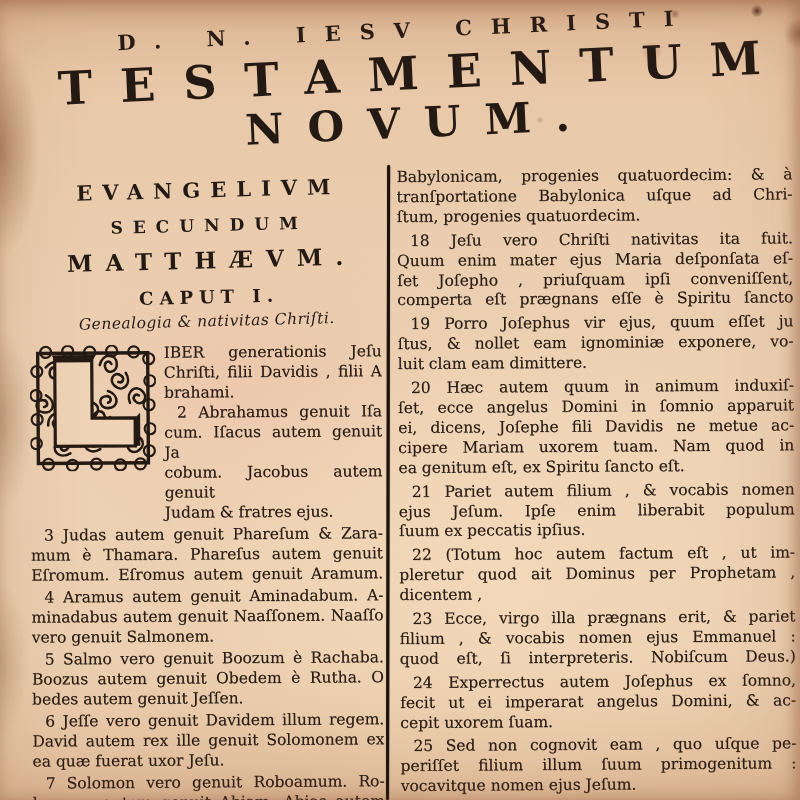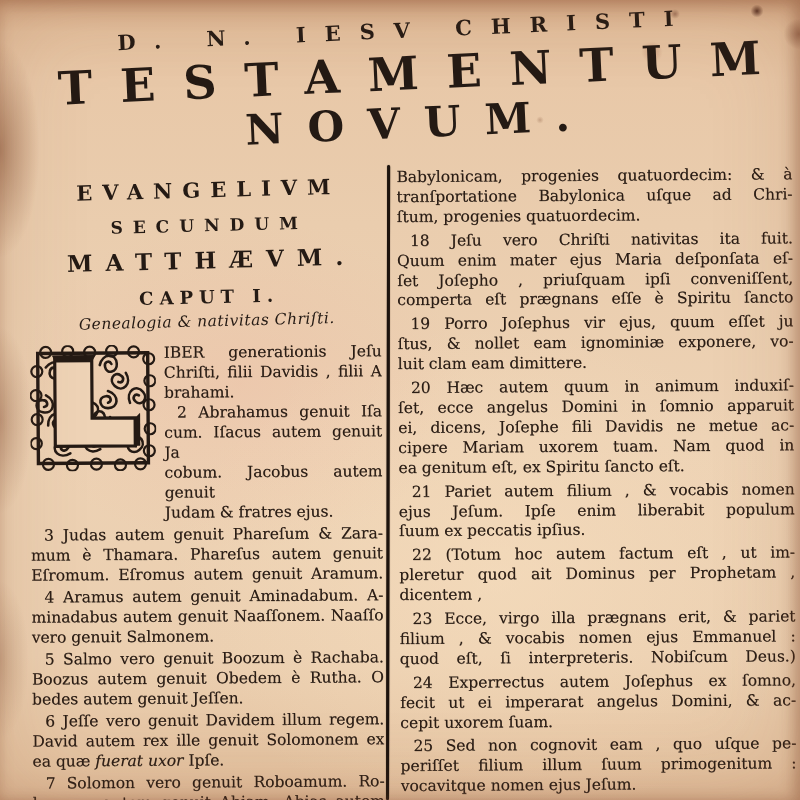--- a/index.html
+++ b/index.html
@@ -43,21 +43,21 @@
   .col-left{left:30px;top:341px;width:352px;height:459px;overflow:hidden;}
   .col-right{left:398px;top:168px;width:396px;height:632px;overflow:hidden;}
   .ln{width:100%;text-align:justify;white-space:normal;}
   .col-left .ln{line-height:20px;}
   .col-right .ln{line-height:19.9px;}
   .ln.just{text-align-last:justify;}
   .ln.end{text-align-last:left;}
   .ln.ind{text-indent:13px;}
   .col-left .ln.gap{margin-top:2px;}
   .col-right .ln.gap{margin-top:4px;}
-  .it{font-style:italic;}
+  .it{}
 
   .capzone{margin-left:134px;}
   .dropcap{position:absolute;left:0;top:2px;width:126px;height:126px;}
 
   
   .rule{position:absolute;left:386px;top:165px;width:3px;height:635px;
     background:#1d130d;border-radius:2px;transform:rotate(.5deg);box-shadow:0 0 1px rgba(29,19,13,.8);}
 </style>
 </head>
 <body>
@@ -142,21 +142,21 @@
         <div class="ln just">mum è Thamara.  Phareſus autem genuit</div>
         <div class="ln just">Eſromum. Eſromus autem genuit Aramum.</div>
         <div class="ln just ind gap">4 Aramus autem genuit Aminadabum. A-</div>
         <div class="ln just">minadabus autem genuit Naaſſonem. Naaſſo</div>
         <div class="ln end">vero genuit Salmonem.</div>
         <div class="ln just ind gap">5 Salmo vero genuit Boozum è Rachaba.</div>
         <div class="ln just">Boozus autem genuit Obedem è Rutha.  O</div>
         <div class="ln end">bedes autem genuit Jeſſen.</div>
         <div class="ln just ind gap">6 Jeſſe vero genuit Davidem illum regem.</div>
         <div class="ln just">David autem rex ille genuit Solomonem ex</div>
-        <div class="ln end"><span>ea quæ </span><span class="it">fuerat uxor</span><span> Ipſe.</span></div>
+        <div class="ln end"><span>ea quæ </span><span class="it">fuerat uxor</span><span> Jeſu.</span></div>
         <div class="ln just ind gap">7 Solomon vero genuit Roboamum.  Ro-</div>
         <div class="ln just">boamus autem genuit Abiam.  Abias autem</div>
       </div>
   </div>
 
   <div class="col col-right">
     <div>
         <div class="ln just">Babylonicam, progenies quatuordecim: &amp; à</div>
         <div class="ln just">tranſportatione Babylonica uſque ad Chri-</div>
         <div class="ln end">ſtum, progenies quatuordecim.</div>

